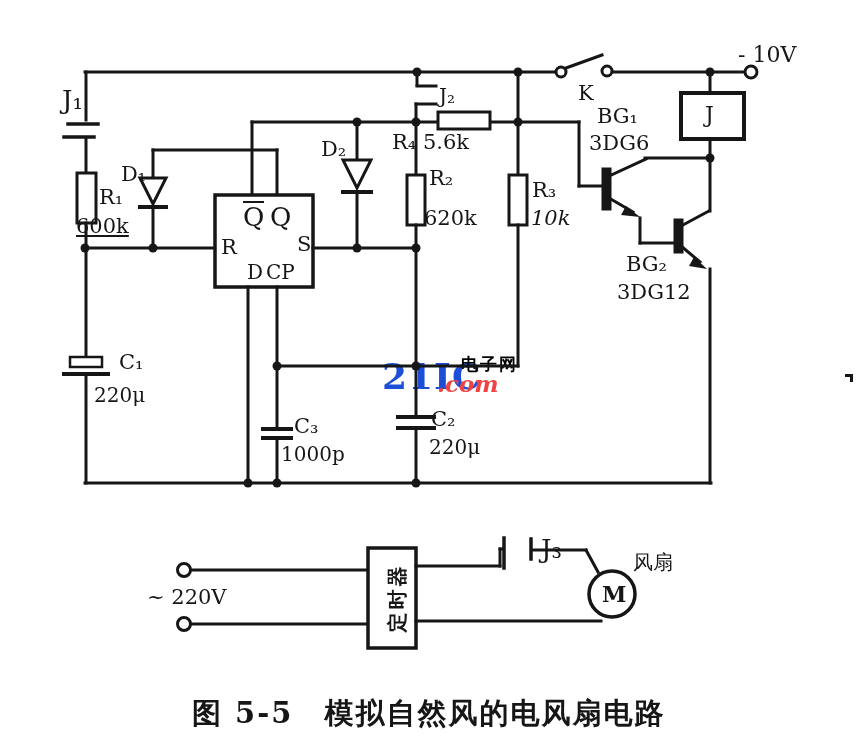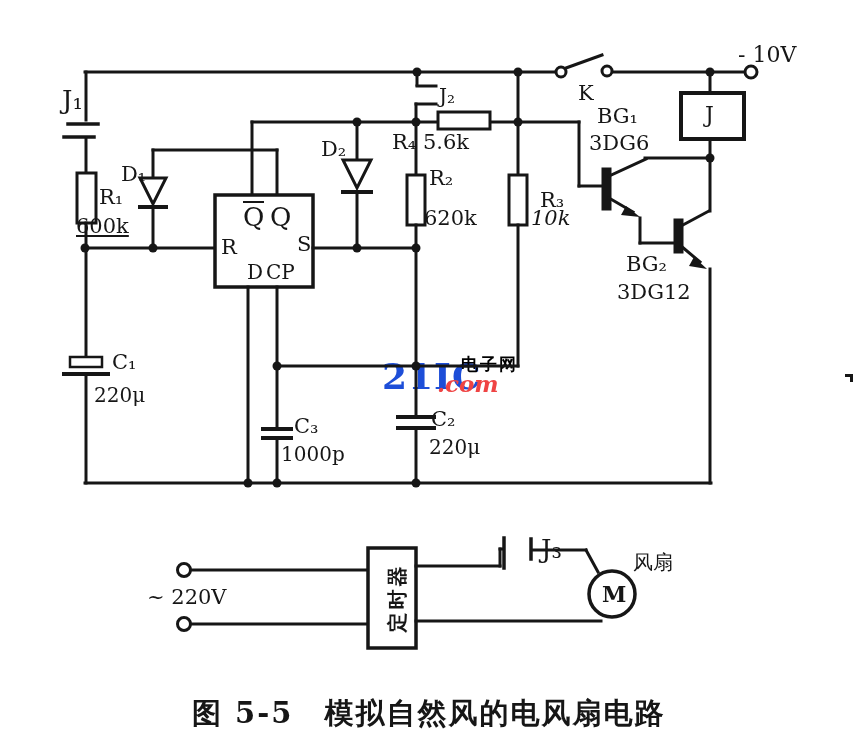--- a/index.html
+++ b/index.html
@@ -205,29 +205,29 @@
     <g fill="#161616" stroke="none">
       <rect x="845" y="374" width="8" height="3"></rect>
         <rect x="850" y="374" width="3" height="8"></rect>
     </g>
   </svg>
 
   <span class="lbl fs19" style="left:62px;top:87px;">J₁</span>
   <span class="lbl fs21" style="left:121px;top:152px;margin-top:12px;">D₁</span>
   <span class="lbl fs21" style="left:99px;top:187px;">R₁</span>
   <span class="lbl fs21" style="left:76px;top:216px;text-decoration:underline;">600k</span>
-  <span class="lbl fs21" style="left:112px;top:352px;">C₁</span>
+  <span class="lbl fs21" style="left:119px;top:352px;">C₁</span>
   <span class="lbl fs20" style="left:94px;top:385px;">220μ</span>
 
   <span class="lbl fs21" style="left:321px;top:139px;">D₂</span>
   <span class="lbl fs20" style="left:439px;top:86px;">J₂</span>
   <span class="lbl fs21" style="left:392px;top:132px;"><span>R₄</span> <span>5.6k</span></span>
   <span class="lbl fs21" style="left:429px;top:168px;text-align:right;">R₂</span>
   <span class="lbl fs21" style="left:424px;top:208px;">620k</span>
-  <span class="lbl fs21" style="left:532px;top:190px;margin-left:8px;">R₃</span>
+  <span class="lbl fs21" style="left:532px;top:180px;">R₃</span>
   <span class="lbl fs21 ital" style="left:531px;top:208px;">10k</span>
 
   <span class="lbl fs19 qbar" style="left:243px;top:201px;">Q</span>
   <span class="lbl fs19" style="left:270px;top:204px;">Q</span>
   <span class="lbl fs21" style="left:221px;top:237px;">R</span>
   <span class="lbl fs21" style="left:297px;top:234px;">S</span>
   <span class="lbl fs20" style="left:247px;top:262px;">D</span>
   <span class="lbl fs20" style="left:266px;top:262px;text-align:center;">CP</span>
 
   <span class="lbl fs21" style="left:294px;top:416px;">C₃</span>

